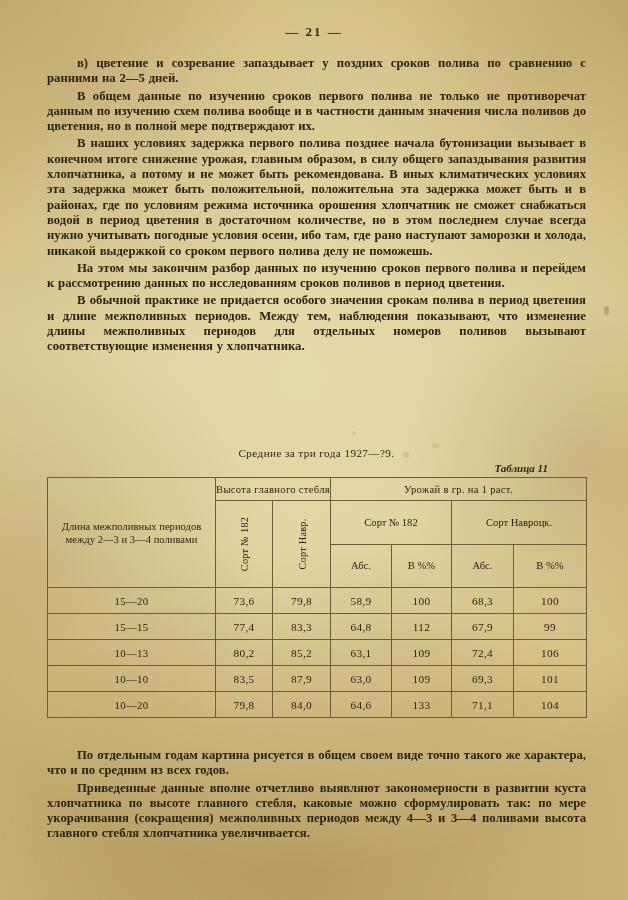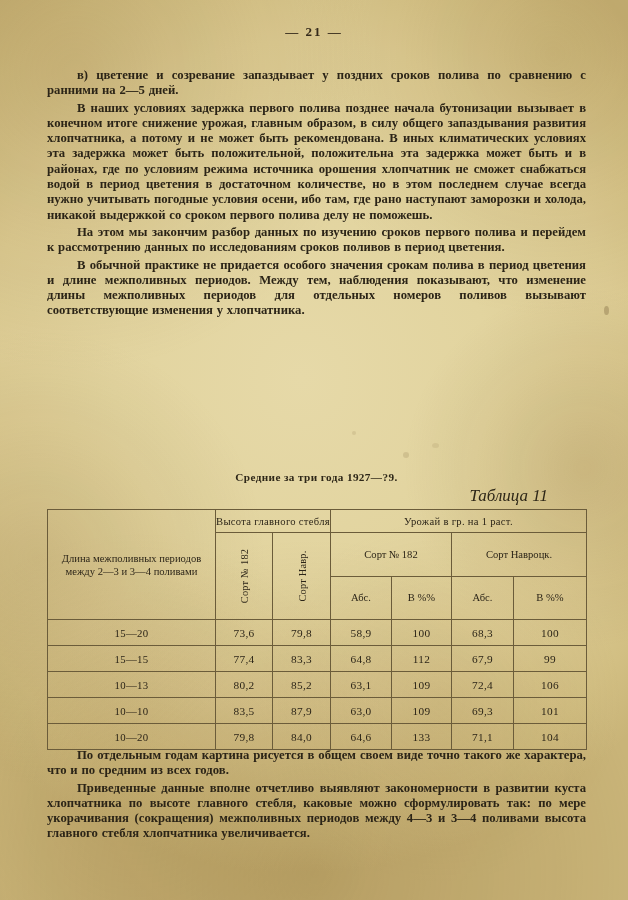--- a/index.html
+++ b/index.html
@@ -55,21 +55,21 @@
     letter-spacing: 2px;
     font-weight: 700;
     color: #34291a;
   }
 
   
   .body {
     position: absolute;
     left: 47px;
     right: 42px;
-    top: 68px;
+    top: 56px;
   }
 
   p.para {
     margin: 0 0 2px 0;
     text-indent: 30px;
     text-align: justify;
     font-size: 12.7px;
     line-height: 15.3px;
     font-weight: 700;
     color: #2b2417;
@@ -80,32 +80,31 @@
   
   .tablewrap {
     position: absolute;
     left: 47px;
     right: 42px;
     top: 447px;
   }
   .tcaption {
     text-align: center;
     font-size: 11.2px;
-    font-weight: 700;
+    font-weight: 400;
     letter-spacing: .4px;
     color: #2e2718;
     margin-bottom: 3px;
-    margin-top: 24px;
   }
   .tnum {
     text-align: right;
     padding-right: 38px;
-    font-size: 17px;
+    font-size: 11px;
     font-style: italic;
-    font-weight: 400;
+    font-weight: 700;
     color: #2e2718;
     margin-bottom: 3px;
   }
 
   table.grid {
     width: 100%;
     border-collapse: collapse;
     font-size: 11px;
     font-weight: 700;
     color: #2c2518;
@@ -173,20 +172,21 @@
   <div class="grain"></div>
   <div class="speck" style="left:604px;top:306px;width:5px;height:9px;"></div>
   <div class="speck" style="left:403px;top:452px;width:6px;height:6px;opacity:.5;"></div>
   <div class="speck" style="left:432px;top:443px;width:7px;height:5px;opacity:.35;"></div>
   <div class="speck" style="left:352px;top:431px;width:4px;height:4px;opacity:.4;"></div>
 
   <div class="folio">—  21  —</div>
 
   <div class="body">
     <p class="para">в) цветение и созревание запаздывает у поздних сроков  полива по сравнению с ранними на 2—5 дней.</p>
+    <p class="para">В общем данные по изучению сроков первого полива не только не противоречат данным по изучению схем полива  вообще и  в частности данным значения  числа поливов до цветения,  но в полной мере подтверждают их.</p>
     <p class="para">В наших условиях задержка первого полива позднее начала бутонизации вызывает в конечном итоге снижение урожая, главным образом, в силу общего запаздывания развития хлопчатника, а потому и не может быть рекомендована. В иных климатических условиях эта задержка может быть положительной,  положительна  эта задержка может  быть и в районах,  где по условиям режима источника  орошения  хлопчатник не сможет снабжаться водой в период  цветения в достаточном количестве, но в этом  последнем случае  всегда нужно учитывать  погодные условия осени, ибо там, где рано наступают заморозки и холода, никакой выдержкой со сроком первого полива делу не поможешь.</p>
     <p class="para">На этом мы закончим разбор данных по изучению  сроков первого полива и перейдем к рассмотрению данных по  исследованиям  сроков поливов в период цветения.</p>
     <p class="para">В обычной практике не придается особого  значения срокам полива в период цветения и длине межполивных периодов. Между тем, наблюдения показывают, что изменение длины межполивных периодов для отдельных номеров поливов  вызывают соответствующие  изменения у хлопчатника.</p>
   </div>
 
   <div class="tablewrap">
 
     <div class="tcaption">Средние за три года 1927—?9.</div>
     <div class="tnum">Таблица  11</div>
 

